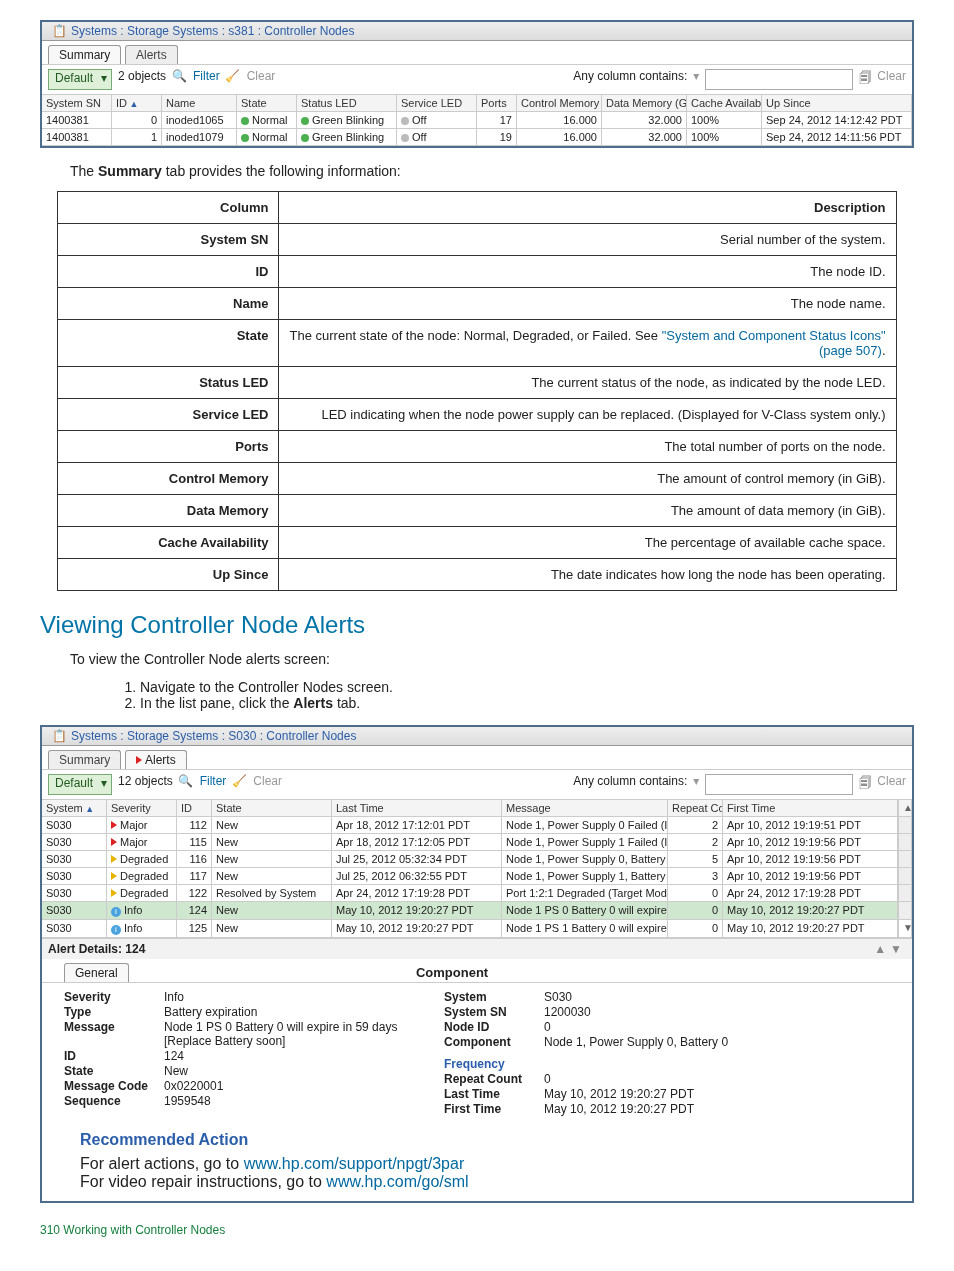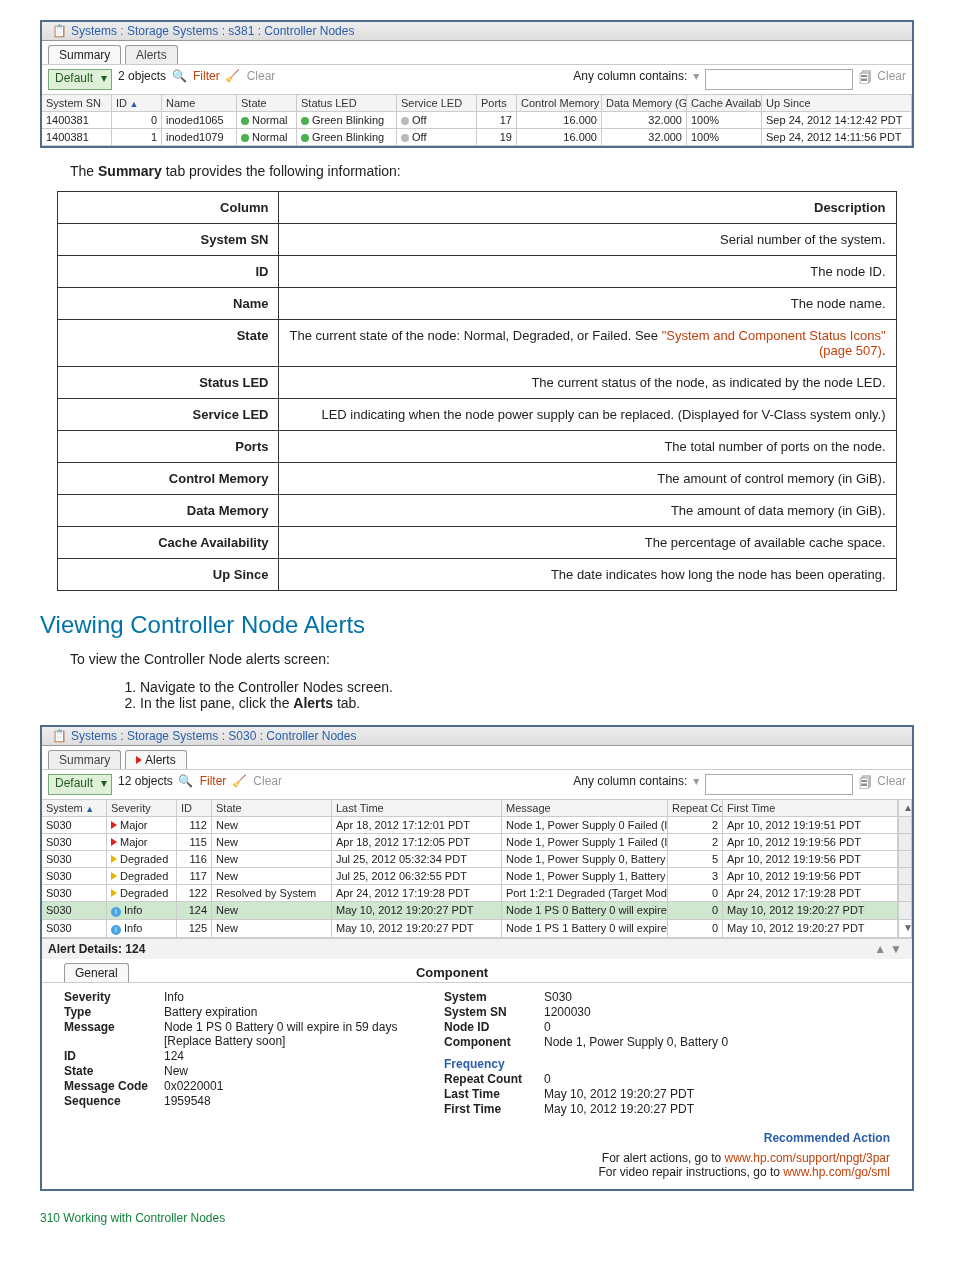--- a/index.html
+++ b/index.html
@@ -45,21 +45,21 @@
   gap: 6px;
 }
 .toolbar .sel {
   border: 1px solid #7a7;
   padding: 1px 18px 1px 6px;
   background: #dff0d8;
   color: #225c22;
   position: relative;
 }
 .toolbar .sel::after { content: "\25BE"; position: absolute; right: 4px; }
-.linklike { color: #c2410c; cursor: pointer; }
+.linklike { color: #0369a1; cursor: pointer; }
 .linklike.gray { color: #999; cursor: default; }
 .toolbar .spacer { flex: 1; }
 .toolbar input.search { border: 1px solid #aaa; width: 140px; font-size: 12px; padding: 1px 3px; }
 .gridh {
   display: grid;
   font-size: 11px;
   background: #f4f4f4;
 }
 .gridh > div, .gridr > div {
   border-right: 1px solid #ccc;
@@ -89,21 +89,21 @@
 .selrow { background: #cfe6cf; }
 .g2cols { grid-template-columns: 65px 70px 35px 120px 170px 1fr 55px 175px 14px; }
 .detailhead { background: #f2f2f2; color: #222; font-size: 12px; font-weight: bold; padding: 3px 6px; border-top: 1px solid #ccc; display: flex; justify-content: space-between; }
 .detailhead .circ::before { content: "\25B2 \25BC"; color: #888; letter-spacing: 4px; }
 .subtabs { padding: 4px 6px 0 22px; border-bottom: 1px solid #ccc; }
 .detailbody { display: flex; font-size: 12px; padding: 6px 22px 14px 22px; gap: 40px; }
 .detailbody .col { }
 .detailbody .lbl { font-weight: bold; display: inline-block; width: 100px; vertical-align: top; }
 .detailbody .val { display: inline-block; }
 .detailbody .row { margin: 1px 0; }
-.reccol { padding: 0 22px 10px 28px; font-size: 12px; text-align: right; }
+.reccol { padding: 0 22px 10px 38px; font-size: 16px; }
 .pagefoot { font-size: 12px; color: #15803d; margin-top: 20px; }
 .sortasc::after { content: " \25B2"; color: #2b5eaa; font-size: 9px; }
 .scrollbox { border-left: 1px solid #ccc; display: flex; flex-direction: column; }
 .scrollbox .arrow { font-size: 10px; text-align: center; color: #666; cursor: pointer; }
 </style>
 </head>
 <body>
 
 <div class="outerbox">
   <div class="titlebar"><span class="ico"></span><span>Systems : Storage Systems : s381 : Controller Nodes</span></div>

